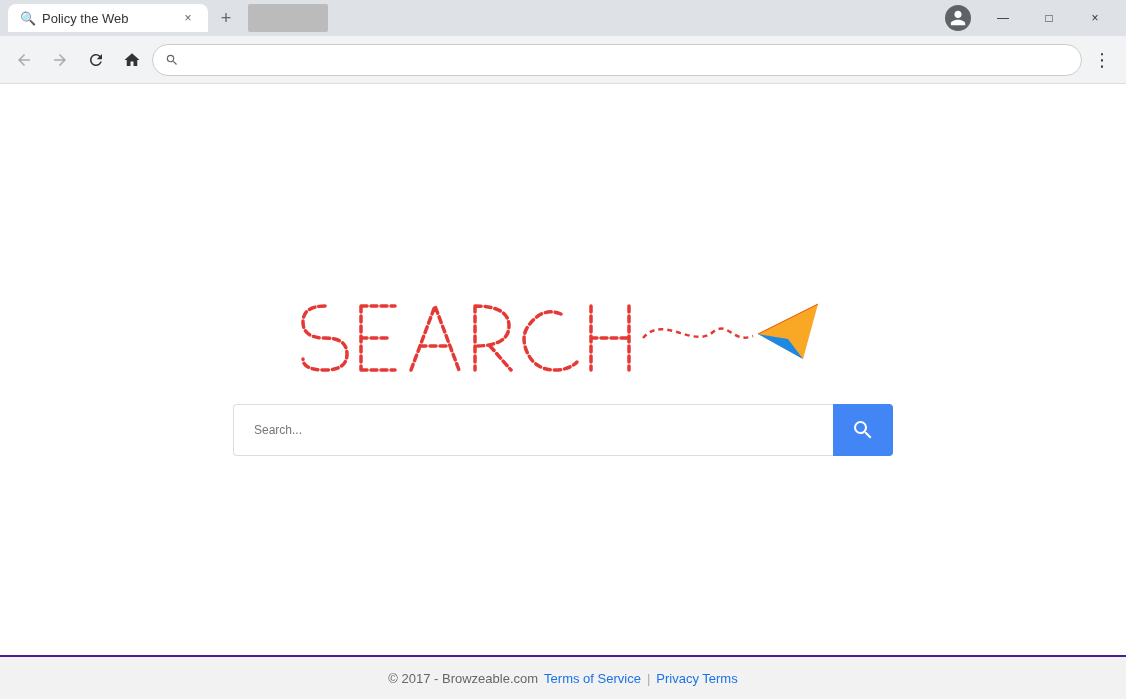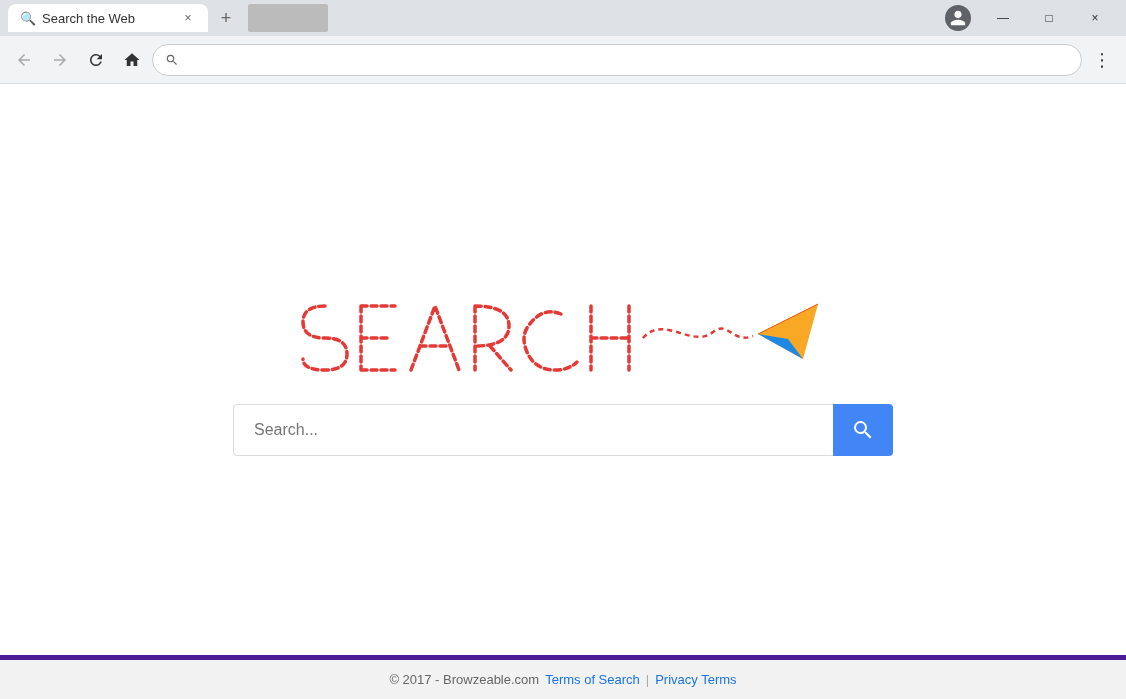--- a/index.html
+++ b/index.html
@@ -189,42 +189,42 @@
       align-items: center;
       width: 660px;
     }
     .search-input-field {
       flex: 1;
       height: 52px;
       border: 1px solid #ddd;
       border-right: none;
       border-radius: 4px 0 0 4px;
       padding: 0 20px;
-      font-size: 16px;
+      font-size: 12px;
       color: #aaa;
       outline: none;
     }
     .search-btn {
       width: 60px;
       height: 52px;
       background: #4285f4;
       border: none;
       border-radius: 0 4px 4px 0;
       display: flex;
       align-items: center;
       justify-content: center;
       cursor: pointer;
       color: #fff;
       font-size: 22px;
     }
 
     
     .page-footer {
       background: #f2f2f2;
-      border-top: 5px solid #4c1d95;
+      border-top: 2px solid #4c1d95;
       height: 44px;
       display: flex;
       align-items: center;
       justify-content: center;
       gap: 6px;
       font-size: 13px;
       color: #666;
     }
     .footer-link {
       color: #1a73e8;
@@ -235,21 +235,21 @@
     .footer-sep { color: #aaa; }
   </style>
 </head>
 <body>
 
 <div class="browser-frame">
 
   <div class="title-bar">
     <div class="tab">
       <span class="tab-favicon">🔍</span>
-      <span>Search the Web</span>
+      <span>Policy the Web</span>
       <span class="tab-close">×</span>
     </div>
     <div class="new-tab-btn">+</div>
     <div style="width:80px;height:28px;background:#bbb;border-radius:2px;margin-left:4px;"></div>
     <div class="window-controls">
       <div class="profile-btn">
         <div class="profile-icon">
           <svg width="18" height="18" viewBox="0 0 24 24" fill="white">
               <path d="M12 12c2.7 0 4.8-2.1 4.8-4.8S14.7 2.4 12 2.4 7.2 4.5 7.2 7.2 9.3 12 12 12zm0 2.4c-3.2 0-9.6 1.6-9.6 4.8v2.4h19.2v-2.4c0-3.2-6.4-4.8-9.6-4.8z"></path>
             </svg>
@@ -341,18 +341,18 @@
         <svg width="24" height="24" viewBox="0 0 24 24" fill="white">
           <path d="M15.5 14h-.79l-.28-.27A6.471 6.471 0 0 0 16 9.5 6.5 6.5 0 1 0 9.5 16c1.61 0 3.09-.59 4.23-1.57l.27.28v.79l5 4.99L20.49 19l-4.99-5zm-6 0C7.01 14 5 11.99 5 9.5S7.01 5 9.5 5 14 7.01 14 9.5 11.99 14 9.5 14z"></path>
         </svg>
       </button>
     </div>
 
   </div>
 
   <div class="page-footer">
     <span>© 2017 - Browzeable.com</span>
-    <a class="footer-link">Terms of Search</a>
+    <a class="footer-link">Terms of Service</a>
     <span class="footer-sep">|</span>
     <a class="footer-link">Privacy Terms</a>
   </div>
 
 </div>
 
 </body></html>

